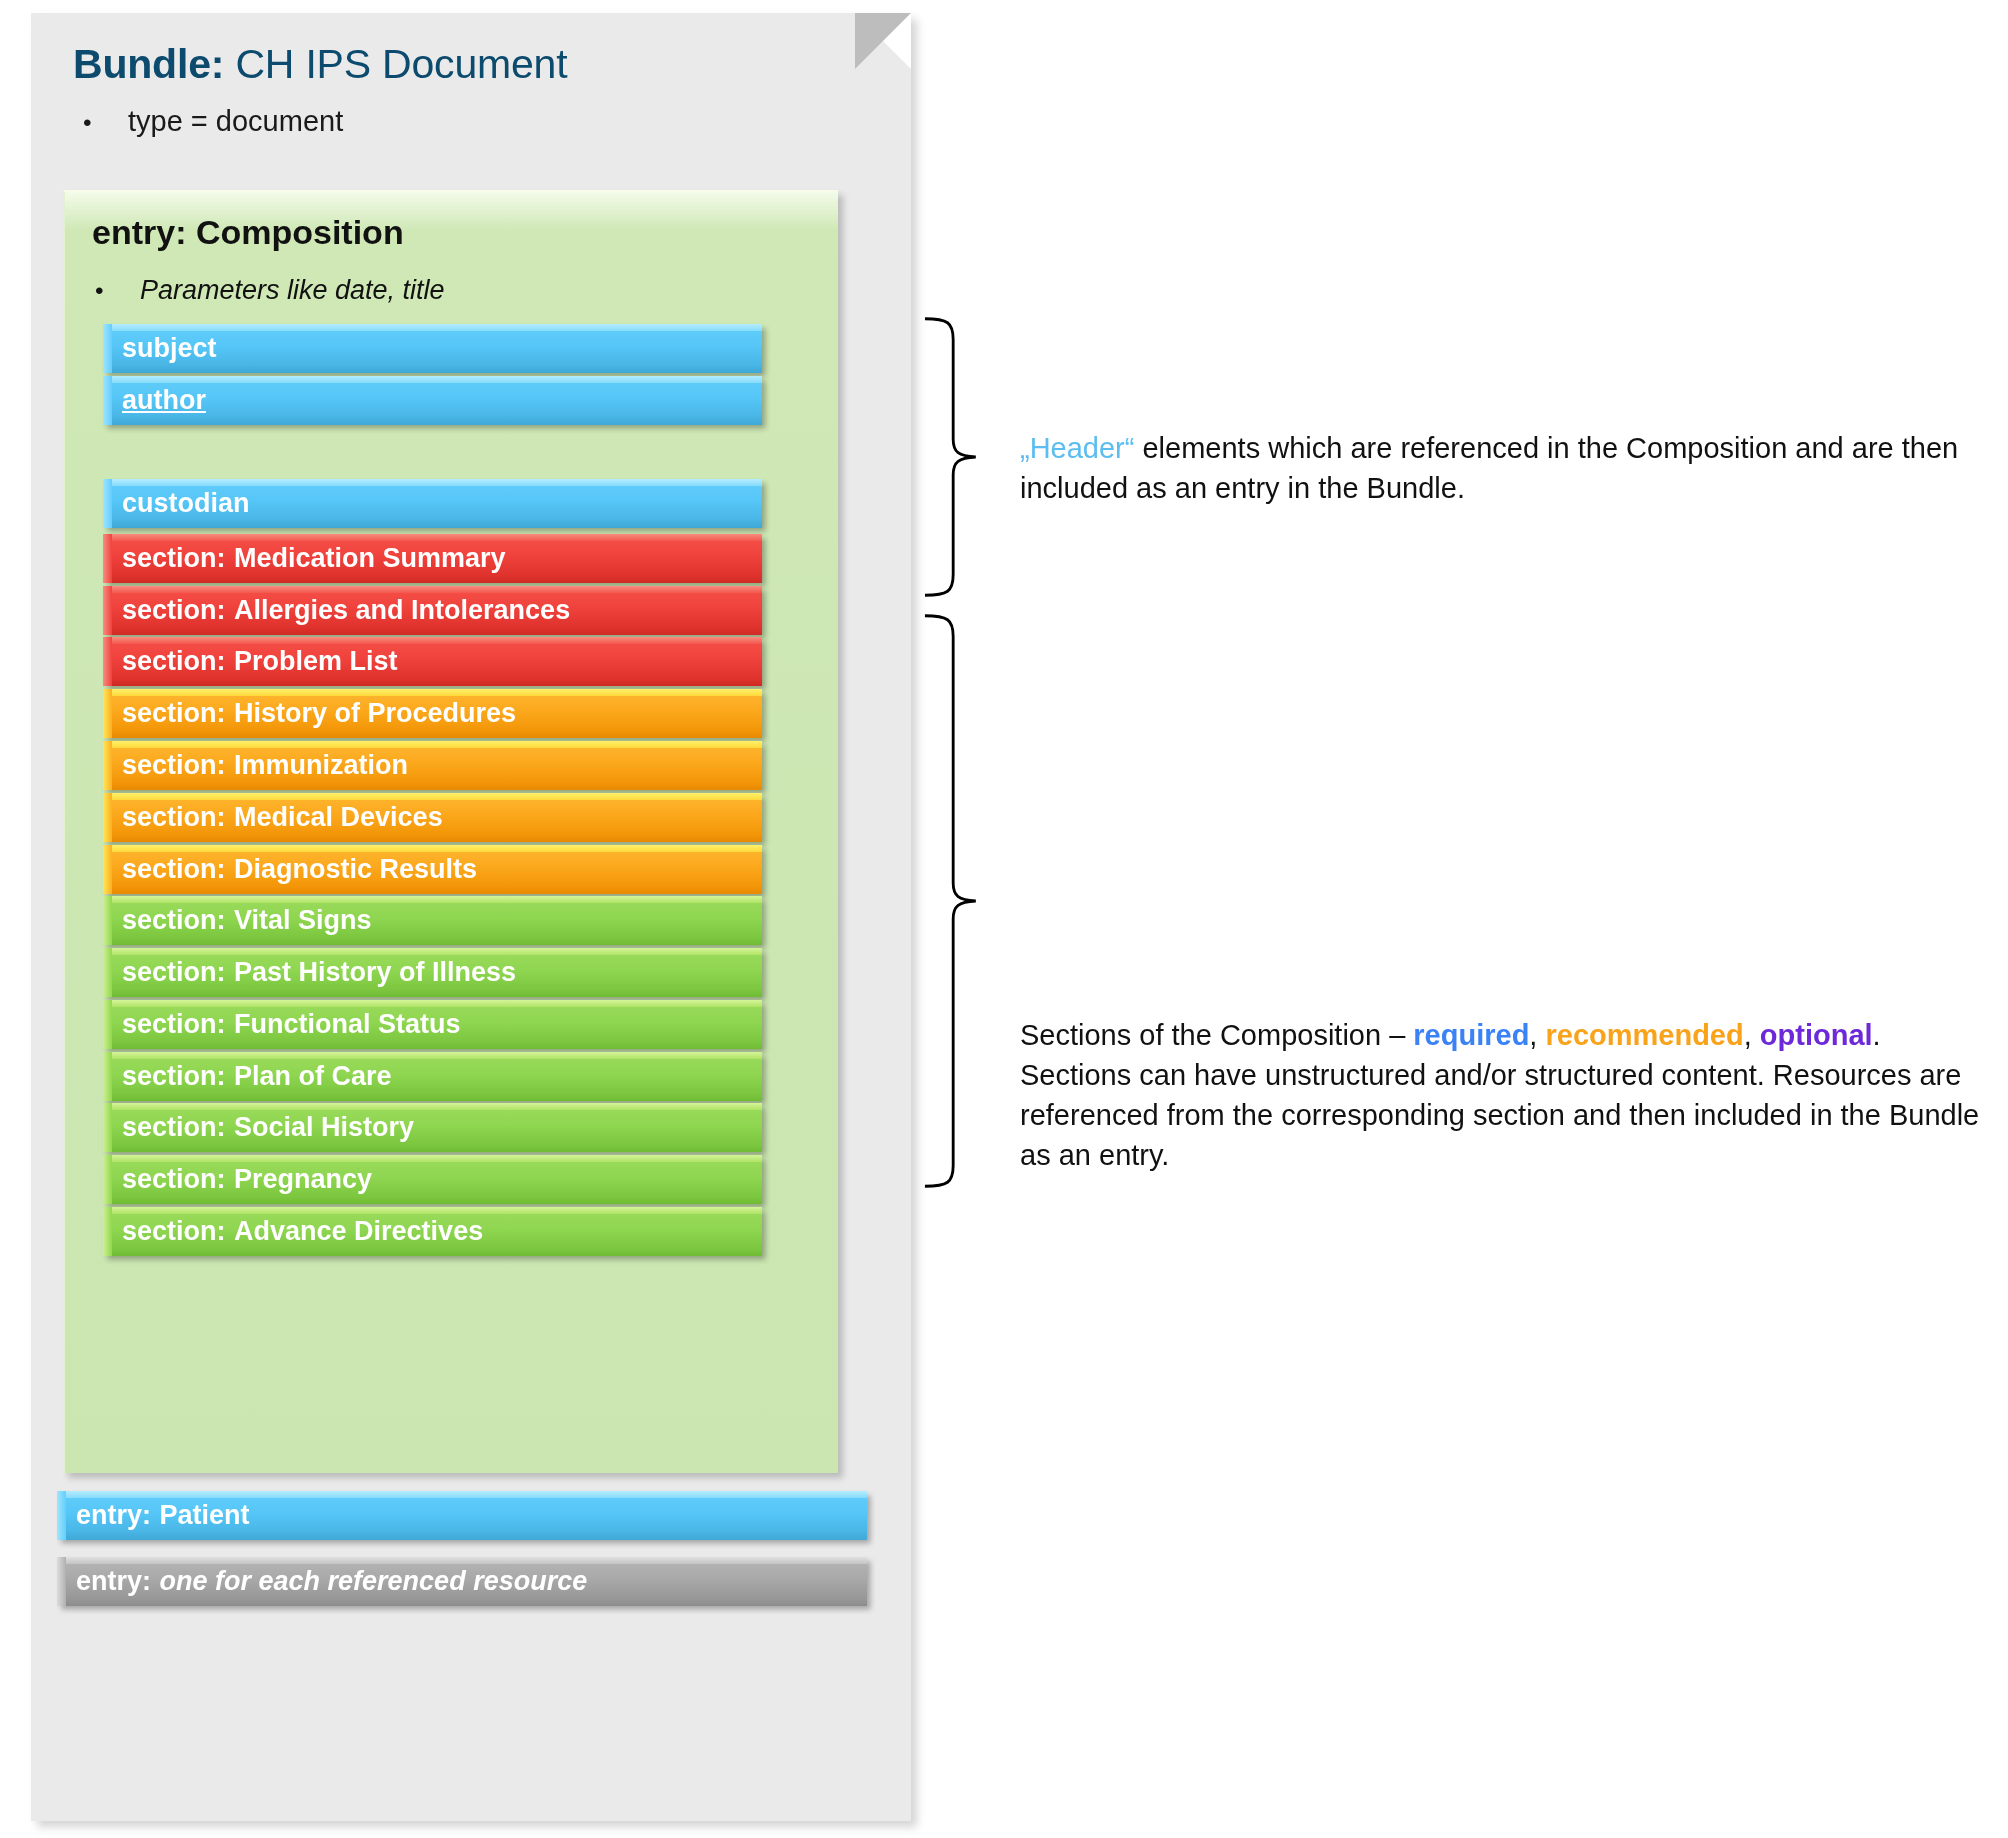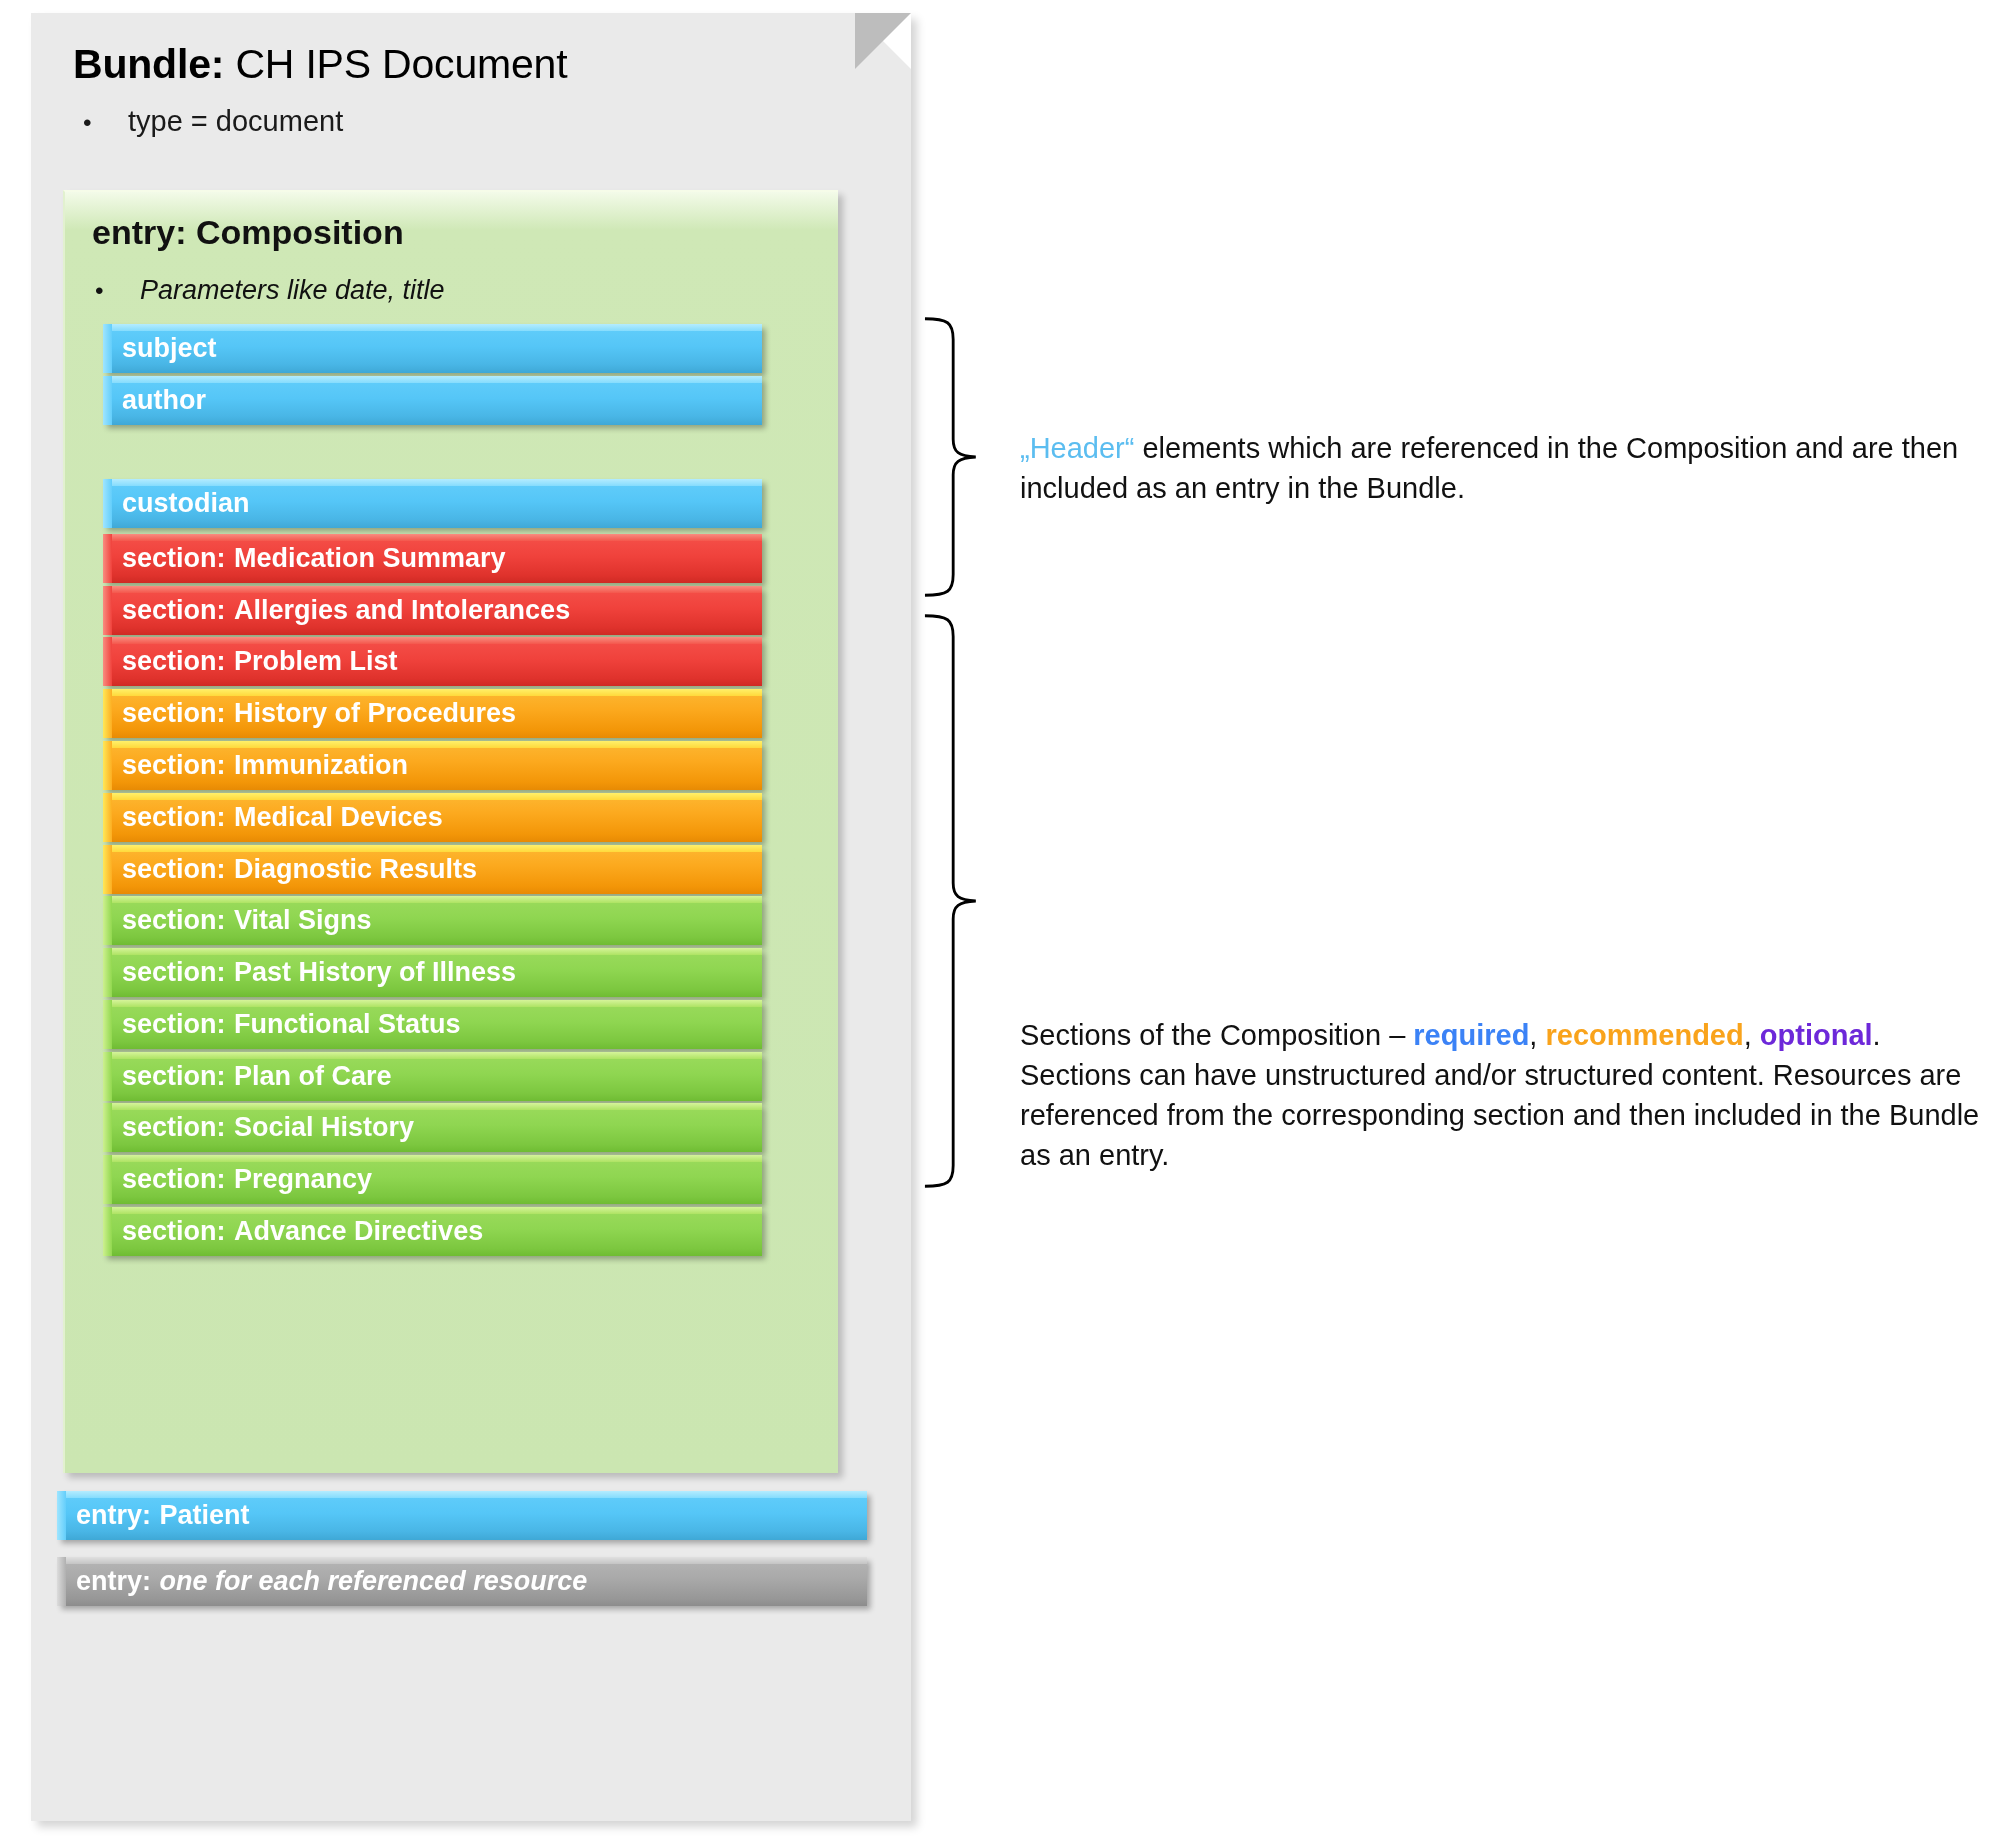--- a/index.html
+++ b/index.html
@@ -29,21 +29,21 @@
   #doc-fold-flap{
     position:absolute; right:0; top:0;
     width:0;height:0;
     border-left:56px solid #bdbdbd;
     border-bottom:56px solid transparent;
   }
 
   
   #bundle-title{
     position:absolute; left:42px; top:28px;
-    font-size:41px; color:#000000; white-space:nowrap;
+    font-size:41px; color:#0c4a6e; white-space:nowrap;
     letter-spacing:-0.2px;
   }
   #bundle-title b{font-weight:bold;}
   #bundle-bullets{
     position:absolute; left:52px; top:92px;
     font-size:29px;color:#1a1a1a;
   }
   .bullet-row{display:flex;align-items:baseline;white-space:nowrap;}
   .bullet-dot{width:45px;text-align:left;font-size:24.5px;line-height:1;}
 
@@ -156,21 +156,21 @@
         <span class="bullet-dot">•</span>
         <span>Parameters like date, title</span>
       </div>
     </div>
 
     <div class="bar blue" style="left:38px;top:132px;width:659px;">
       <span class="lbl">
           <span class="k">subject</span>
         </span>
     </div>
-    <div class="bar blue" style="left:38px;top:184px;width:659px;">
+    <div class="bar blue" style="left:38px;top:184px;width:659px;text-decoration:underline;">
       <span class="lbl">
           <span class="k">author</span>
         </span>
     </div>
     <div class="bar blue" style="left:38px;top:287px;width:659px;">
       <span class="lbl">
           <span class="k">custodian</span>
         </span>
     </div>
 

